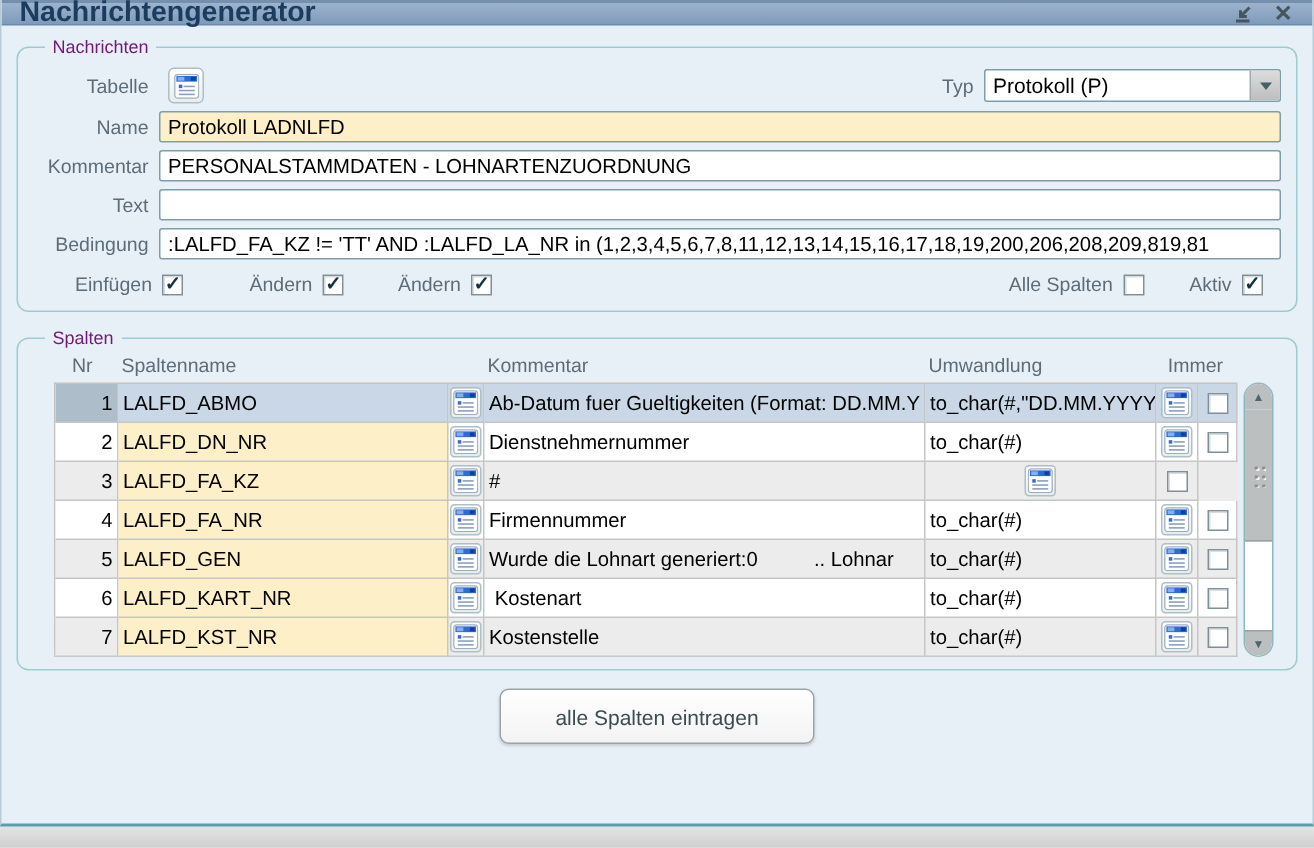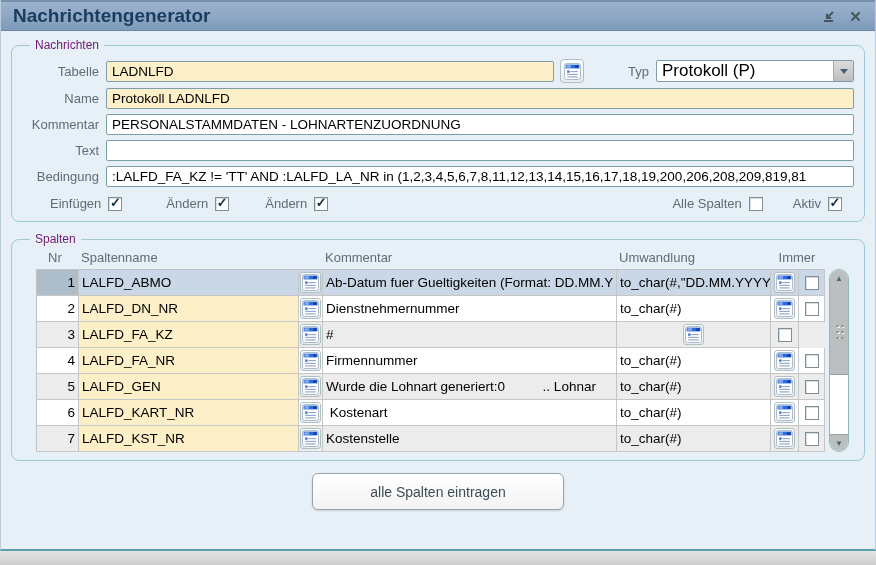--- a/index.html
+++ b/index.html
@@ -5,21 +5,21 @@
   * { margin:0; padding:0; box-sizing:border-box; }
   html,body { width:876px; height:565px; font-family:"Liberation Sans", sans-serif; background:#d9d9d9; }
 
   .window{
     width:876px; height:551px; background:#e8f0f7;
     border-left:1px solid #b9cbd8; border-right:1px solid #b9cbd8;
     border-bottom:2px solid #58a0ae; position:relative; overflow:hidden;
   }
   
   .titlebar{
-    height:31px; background:linear-gradient(#9db3cd,#7e9bbb);
+    height:17px; background:linear-gradient(#9db3cd,#7e9bbb);
     border-top:2px solid #7490ad; border-bottom:1px solid #6d88a8;
     display:flex; align-items:center; padding:0 12px;
   }
   .title{ font-size:19px; font-weight:bold; color:#1b3c5e; }
   .win-controls{ margin-left:auto; display:flex; gap:12px; align-items:center; }
   .win-ico{ width:15px; height:15px; cursor:default; color:#44565e; display:flex; align-items:center; justify-content:center; }
   .close-x{ font-size:15px; font-weight:bold; color:#44565e; line-height:1; }
 
   
   .body{ padding:7px 9px 0 9px; }
@@ -46,21 +46,21 @@
     background:linear-gradient(#ffffff,#e9edef);
     display:flex; align-items:center; justify-content:center; cursor:default; padding:0;
   }
   .icon-btn.sm{ width:21px; height:21px; margin:0; border-radius:3px; }
 
   .typ-label{ margin-left:auto; color:#5c6c78; font-size:13px; padding-right:7px; }
   .dropdown{
     width:198px; height:22px; flex:none; border:1px solid #7e9daa; border-radius:2px;
     background:#fff; display:flex; align-items:center; overflow:hidden;
   }
-  .dd-value{ flex:1; font-size:17px; color:#000; padding:0 5px; white-space:nowrap; }
+  .dd-value{ flex:1; font-size:14px; color:#000; padding:0 5px; white-space:nowrap; }
   .dd-btn{
     width:20px; height:100%; flex:none; border-left:1px solid #9cabb2;
     background:linear-gradient(#dcdcdc,#bdbdbd); display:flex; align-items:center; justify-content:center;
   }
   .dd-arrow{ width:0; height:0; border-left:4px solid transparent; border-right:4px solid transparent; border-top:5px solid #44606a; }
 
   
   .cb-row{ display:flex; align-items:center; margin:9px 0 2px 0; padding-left:28px; }
   .cb-item{ display:flex; align-items:center; gap:7px; color:#5c6c78; font-size:13px; white-space:nowrap; }
   .gap1{ margin-left:44px; } .gap2{ margin-left:36px; }
@@ -109,21 +109,21 @@
     position:relative; overflow:hidden;
   }
   .sb-btn{ position:absolute; left:0; right:0; height:17px; background:#bcbfc0; display:flex; align-items:center; justify-content:center; font-size:8px; color:#4e666c; }
   .sb-up{ top:0; }
   .sb-down{ bottom:0; border-top:1px solid #9aa0a2; }
   .sb-thumb{ position:absolute; left:0; right:0; top:17px; height:88px; background:#bcbfc0; border-bottom:1px solid #9aa0a2; display:flex; align-items:center; justify-content:center; }
   .grip{ width:9px; height:16px; background-image:radial-gradient(circle, #8d8d8d 1px, rgba(0,0,0,0) 1.3px), radial-gradient(circle, #ffffff 1px, rgba(0,0,0,0) 1.3px); background-size:5px 6px, 5px 6px; background-position:0 0, 1px 1px; }
 
   
   .big-btn{
-    display:block; margin:12px auto 0 auto; width:252px; height:37px;
+    display:block; margin:12px auto 0 auto; width:210px; height:37px;
     border:1px solid #9aa4a8; border-radius:6px;
     background:linear-gradient(#ffffff,#f3f3f3);
     font-family:"Liberation Sans", sans-serif; font-size:14px; color:#3c4c54; cursor:default;
     box-shadow:0 1px 2px rgba(0,0,0,0.15);
     text-align:center;
   }
 
   .bottom-strip{ height:14px; background:linear-gradient(#e4e4e4,#cfcfcf); }
 
   .clip-svg{ width:17px; height:17px; display:block; }
@@ -165,21 +165,20 @@
     </span>
   </div>
 
   <div class="body">
 
     <fieldset>
       <legend>Nachrichten</legend>
 
       <div class="form-row">
         <span class="form-label">Tabelle</span>
-        <input class="field yellow tabelle-input" value="LADNLFD" style="">
         <button class="icon-btn">
           <svg class="clip-svg">
               <use href="#icon-clipboard"></use>
             </svg>
         </button>
         <span class="typ-label form-label" style="width:auto">Typ</span>
         <div class="dropdown">
           <span class="dd-value">Protokoll (P)</span>
           <span class="dd-btn">
               <span class="dd-arrow"></span>

